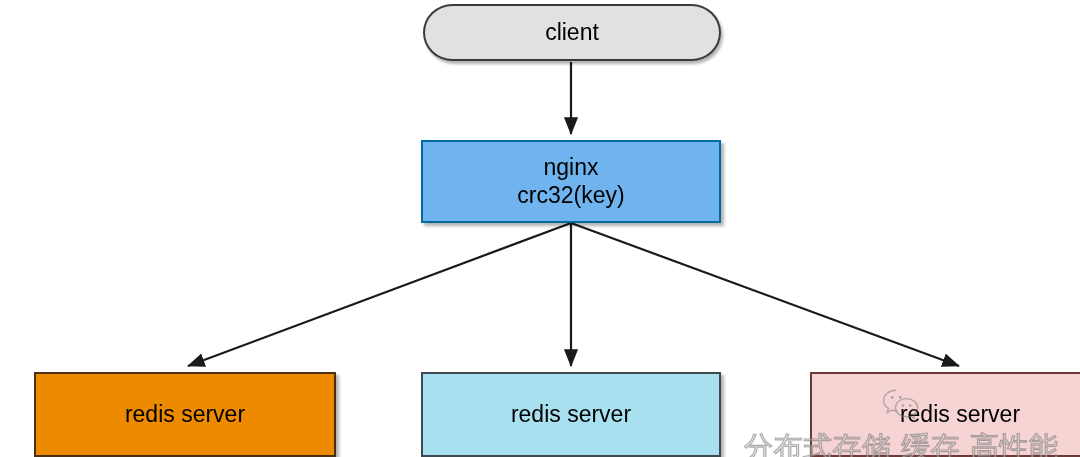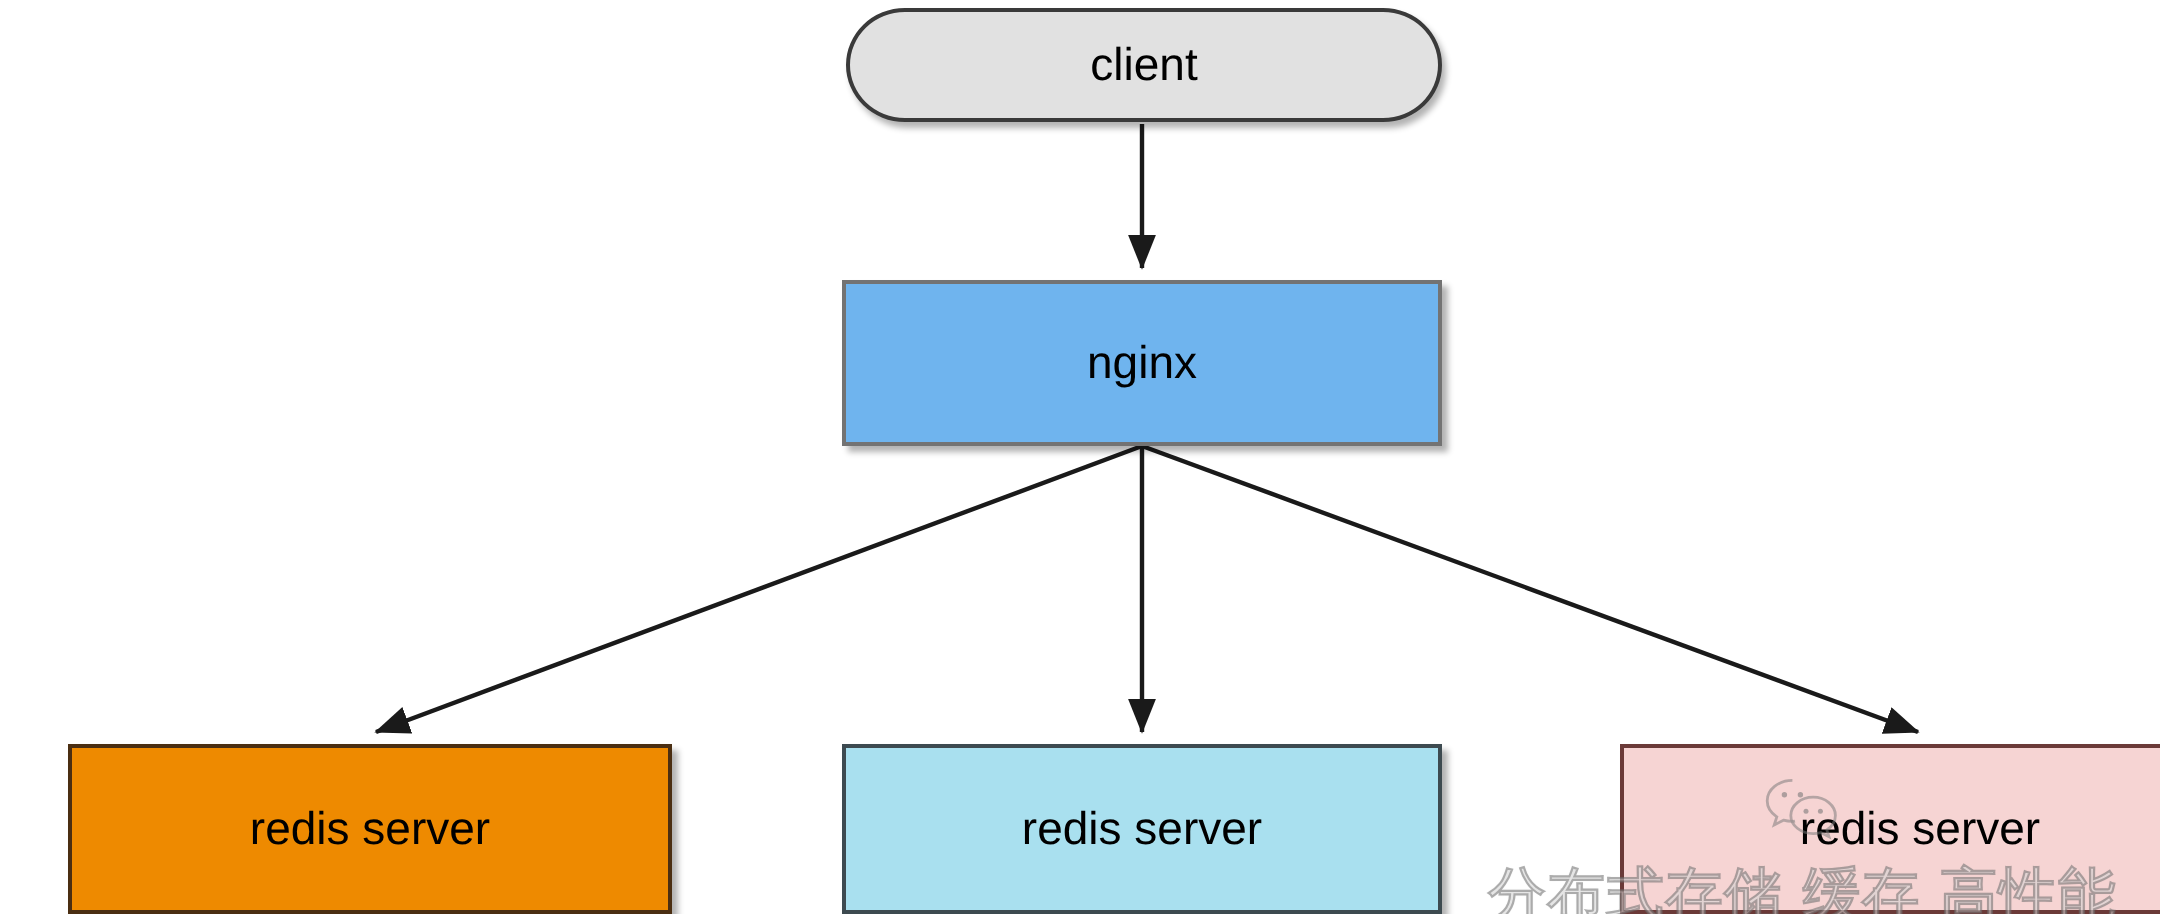--- a/index.html
+++ b/index.html
@@ -57,21 +57,21 @@
     box-shadow: 2px 3px 3px rgba(0,0,0,0.30);
   }
 
   
   #node-nginx {
     left: 389px;
     top: 140px;
     width: 300px;
     height: 83px;
     background: #6FB4EE;
-    border: 2px solid #737373;
+    border: 2px solid #0369a1;
     font-size: 23px;
     box-shadow: 3px 3px 3px rgba(0,0,0,0.30);
   }
   #node-nginx .line + .line { margin-top: 1px; }
 
   
   #node-redis-1 {
     left: 2px;
     top: 372px;
     width: 302px;
@@ -155,20 +155,21 @@
 
     <line x1="539" y1="223" x2="927" y2="366" stroke="#1A1A1A" stroke-width="2.2" marker-end="url(#arrowhead)"></line>
   </svg>
 
   <div class="node" id="node-client">
     <span class="line">client</span>
   </div>
 
   <div class="node" id="node-nginx">
     <span class="line">nginx</span>
+    <span class="line">crc32(key)</span>
   </div>
 
   <div class="node" id="node-redis-1">
     <span class="line">redis server</span>
   </div>
 
   <div class="node" id="node-redis-2">
     <span class="line">redis server</span>
   </div>
 

